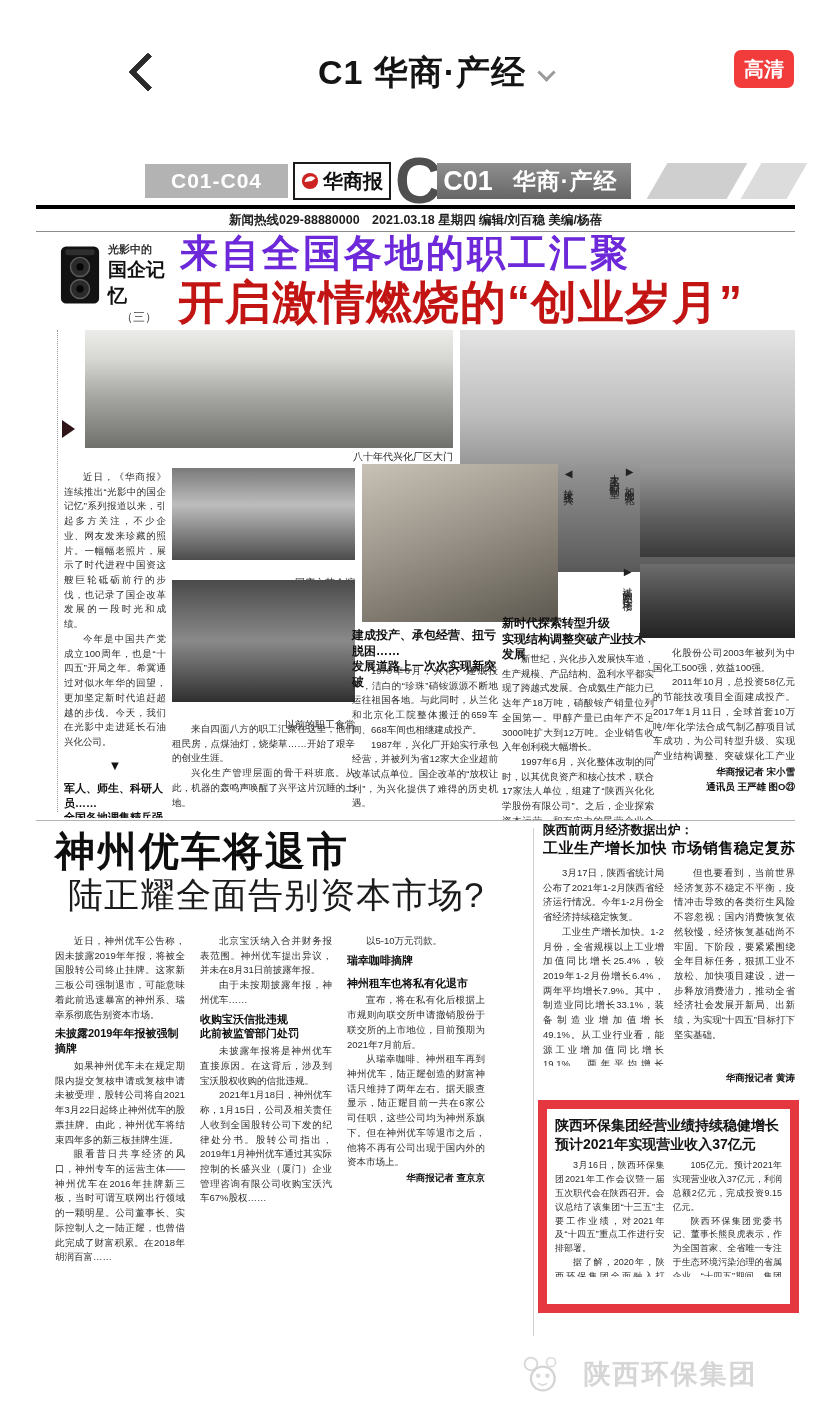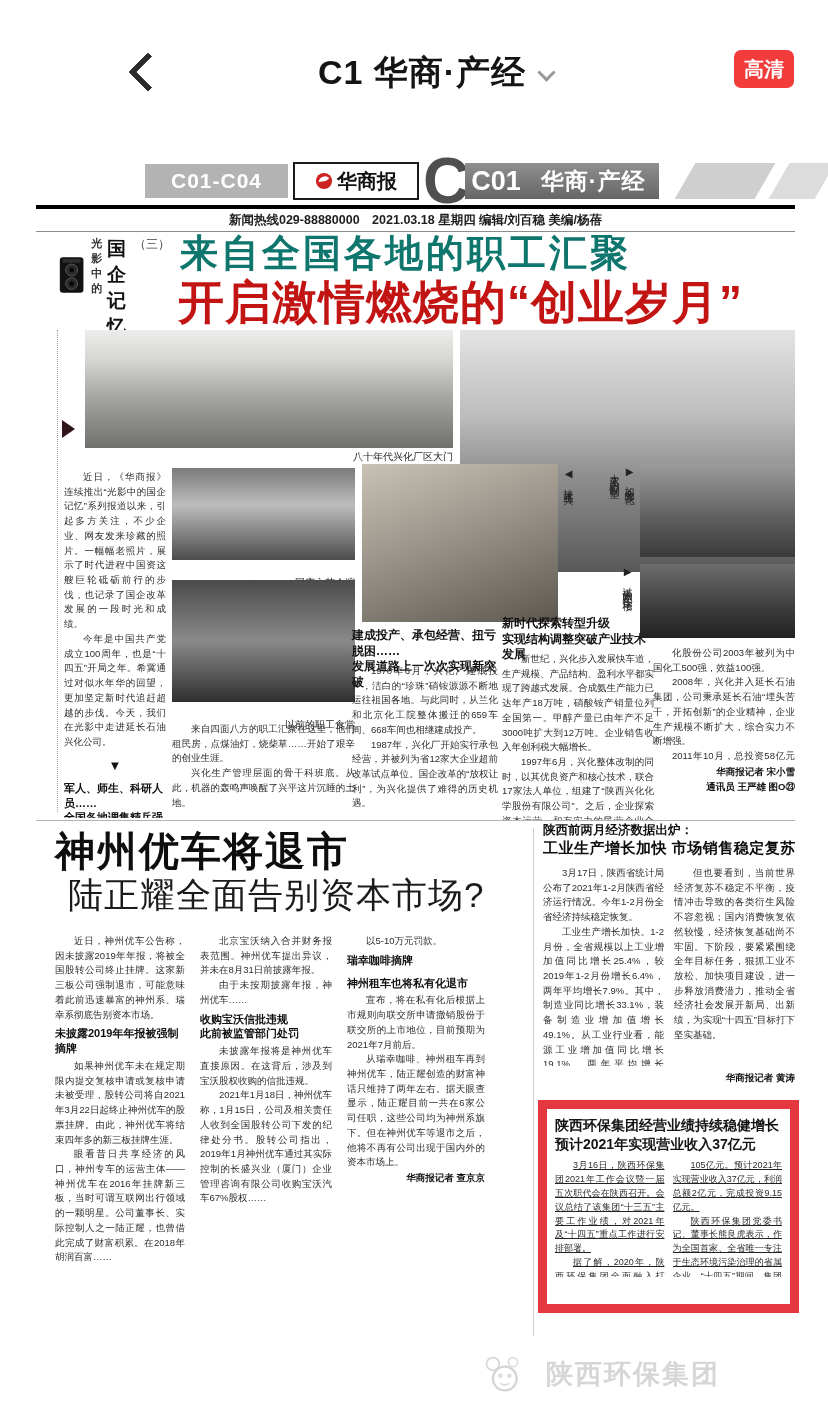--- a/index.html
+++ b/index.html
@@ -16,39 +16,39 @@
   .caret{display:inline-block;width:14px;height:14px;margin-left:14px;position:relative;top:-4px;}
   .caret:before{content:"";position:absolute;left:0;top:0;width:10px;height:10px;
       border-right:3px solid #9a9a9a;border-bottom:3px solid #9a9a9a;transform:rotate(45deg);}
   .hdbtn{position:absolute;right:34px;top:50px;width:60px;height:38px;background:#f23c3c;border-radius:7px;
       color:#fff;font-size:20px;font-weight:bold;display:flex;align-items:center;justify-content:center;cursor:pointer;}
   
   .mastrow{position:absolute;left:145px;top:160px;height:42px;display:flex;align-items:center;}
   .pagesbox{background:#b3b3b3;color:#fff;font-size:21px;font-weight:bold;height:34px;padding:0 26px;
       display:flex;align-items:center;letter-spacing:1px;}
   .brandbox{margin-left:5px;height:34px;border:2px solid #1a1a1a;background:#fff;display:flex;align-items:center;
-      padding:0 20px;gap:4px;font-family:Liberation Serif, serif;font-weight:bold;font-size:20px;color:#111;}
+      padding:0 6px;gap:4px;font-family:Liberation Serif, serif;font-weight:bold;font-size:20px;color:#111;}
   .bigC{font-size:64px;font-weight:900;color:#4f4f4f;line-height:40px;margin:0 -4px 0 4px;}
   .secbanner{height:36px;background:linear-gradient(180deg,#8f8f8f,#666);color:#fff;display:flex;align-items:center;
       padding:0 14px 0 6px;gap:20px;white-space:nowrap;}
   .secbanner .pg{font-size:27px;font-weight:900;}
   .secbanner .nm{font-size:23px;font-weight:bold;letter-spacing:1px;}
   .deco1{width:80px;height:36px;background:#cfcfcf;transform:skewX(-30deg);margin-left:26px;}
   .deco2{width:46px;height:36px;background:#dcdcdc;transform:skewX(-30deg);margin-left:14px;}
   .blackrule{position:absolute;left:36px;top:205px;width:759px;height:4px;background:#000;}
   .infoline{position:absolute;left:36px;top:212px;width:759px;text-align:center;
       font-size:12.5px;font-weight:bold;color:#1d1d1d;}
   .thinrule{position:absolute;left:36px;top:231px;width:759px;height:1px;background:#8c8c8c;}
   
   .camerawrap{position:absolute;left:58px;top:236px;width:112px;height:96px;display:flex;gap:6px;}
-  .serieslbls{display:flex;flex-direction:row;justify-content:center;}
+  .serieslbls{display:flex;flex-direction:column;justify-content:center;}
   .s1{font-size:11px;font-weight:bold;color:#333;}
   .s2{font-size:19px;font-weight:900;color:#111;font-family:"Liberation Serif",serif;}
   .s3{font-size:12px;color:#444;text-align:center;}
-  .kicker{position:absolute;left:180px;top:228px;font-size:38px;font-weight:600;color:#0f766e;letter-spacing:3px;}
+  .kicker{position:absolute;left:180px;top:228px;font-size:38px;font-weight:600;color:#6d28d9;letter-spacing:3px;}
   .redline{position:absolute;left:178px;top:272px;font-size:46px;font-weight:900;color:#c31414;letter-spacing:1px;}
   .ph{position:absolute;}
   .cap{position:absolute;font-size:10px;color:#222;}
   .cap.r{text-align:right;}
   .vtext{writing-mode:vertical-rl;font-size:10px;color:#222;letter-spacing:2px;line-height:1.2;}
   .dottedv{position:absolute;left:57px;top:330px;height:482px;border-left:1.5px dotted #9a9a9a;}
   .trimark{position:absolute;left:62px;top:420px;width:0;height:0;
       border-top:9px solid transparent;border-bottom:9px solid transparent;border-left:13px solid #2f1418;}
   .btxt{font-size:9.5px;line-height:1.55;color:#2c2c2c;}
   .btxt p{margin:0;text-indent:2em;text-align:justify;}
@@ -72,26 +72,26 @@
   .carh1{position:absolute;left:55px;top:824px;font-size:40px;font-weight:900;color:#0e0e0e;letter-spacing:2px;}
   .carh2{position:absolute;left:68px;top:872px;font-size:35px;font-weight:500;color:#1b1b1b;letter-spacing:1px;}
   
   .ekick{position:absolute;left:543px;top:822px;font-size:12.5px;font-weight:bold;color:#111;}
   .ehead{position:absolute;left:543px;top:839px;width:255px;font-size:15px;font-weight:900;
       color:#0d0d0d;white-space:nowrap;letter-spacing:0.5px;}
   
   .envbox{position:absolute;left:538px;top:1100px;width:261px;height:213px;border:9px solid #e53740;
       background:#fff;box-sizing:border-box;padding:7px 8px 5px;}
   .envt{font-size:14px;font-weight:900;color:#141414;line-height:1.35;white-space:nowrap;}
-  .envcols{display:flex;gap:8px;margin-top:5px;text-decoration:underline;}
+  .envcols{display:flex;gap:8px;margin-top:5px;}
   .envcols .c{width:50%;height:118px;overflow:hidden;}
   .envcols .btxt{font-size:9px;}
   
   .wm{position:absolute;left:480px;top:1350px;width:315px;height:48px;display:flex;align-items:center;
-      justify-content:flex-start;gap:20px;}
+      justify-content:center;gap:20px;}
   .wmtext{font-size:27px;font-weight:bold;color:#d6d6d6;letter-spacing:2px;}
 </style>
 </head>
 <body>
 
 <div class="appbar">
   <div class="back"></div>
   <div class="apptitle">
     <span>C1 华商·产经</span><span class="caret"></span>
   </div>
@@ -190,21 +190,20 @@
   <div class="abs" style="left:608px;top:466px;display:flex;gap:3px;">
     <span class="vtext">大化工中心控制室</span>
     <span class="vtext">▶如今的兴化</span>
   </div>
   <div class="ph g-ctrl" style="left:640px;top:464px;width:155px;height:93px;"></div>
   <div class="abs vtext" style="left:621px;top:566px;height:140px;">▶过去的职工住宅楼</div>
   <div class="ph g-hous" style="left:640px;top:564px;width:155px;height:74px;"></div>
 
   <div class="abs btxt clip" style="left:653px;top:646px;width:142px;height:116px;">
     <p>化股份公司2003年被列为中国化工500强，效益100强。</p>
-    <p>2008年，兴化并入延长石油集团，公司秉承延长石油“埋头苦干，开拓创新”的企业精神，企业生产规模不断扩大，综合实力不断增强。</p>
     <p>2011年10月，总投资58亿元的节能技改项目全面建成投产。2017年1月11日，全球首套10万吨/年化学法合成气制乙醇项目试车成功，为公司转型升级、实现产业结构调整、突破煤化工产业技术提供了发展方向，为未来持续发展奠定了坚实的基础。</p>
   </div>
   <div class="abs byline" style="left:653px;top:764px;width:142px;">
     <div>华商报记者 宋小雪</div>
     <div>通讯员 王严雄 图O㉓</div>
   </div>
 
   <div class="hrule"></div>
   <div class="vrule"></div>
 

